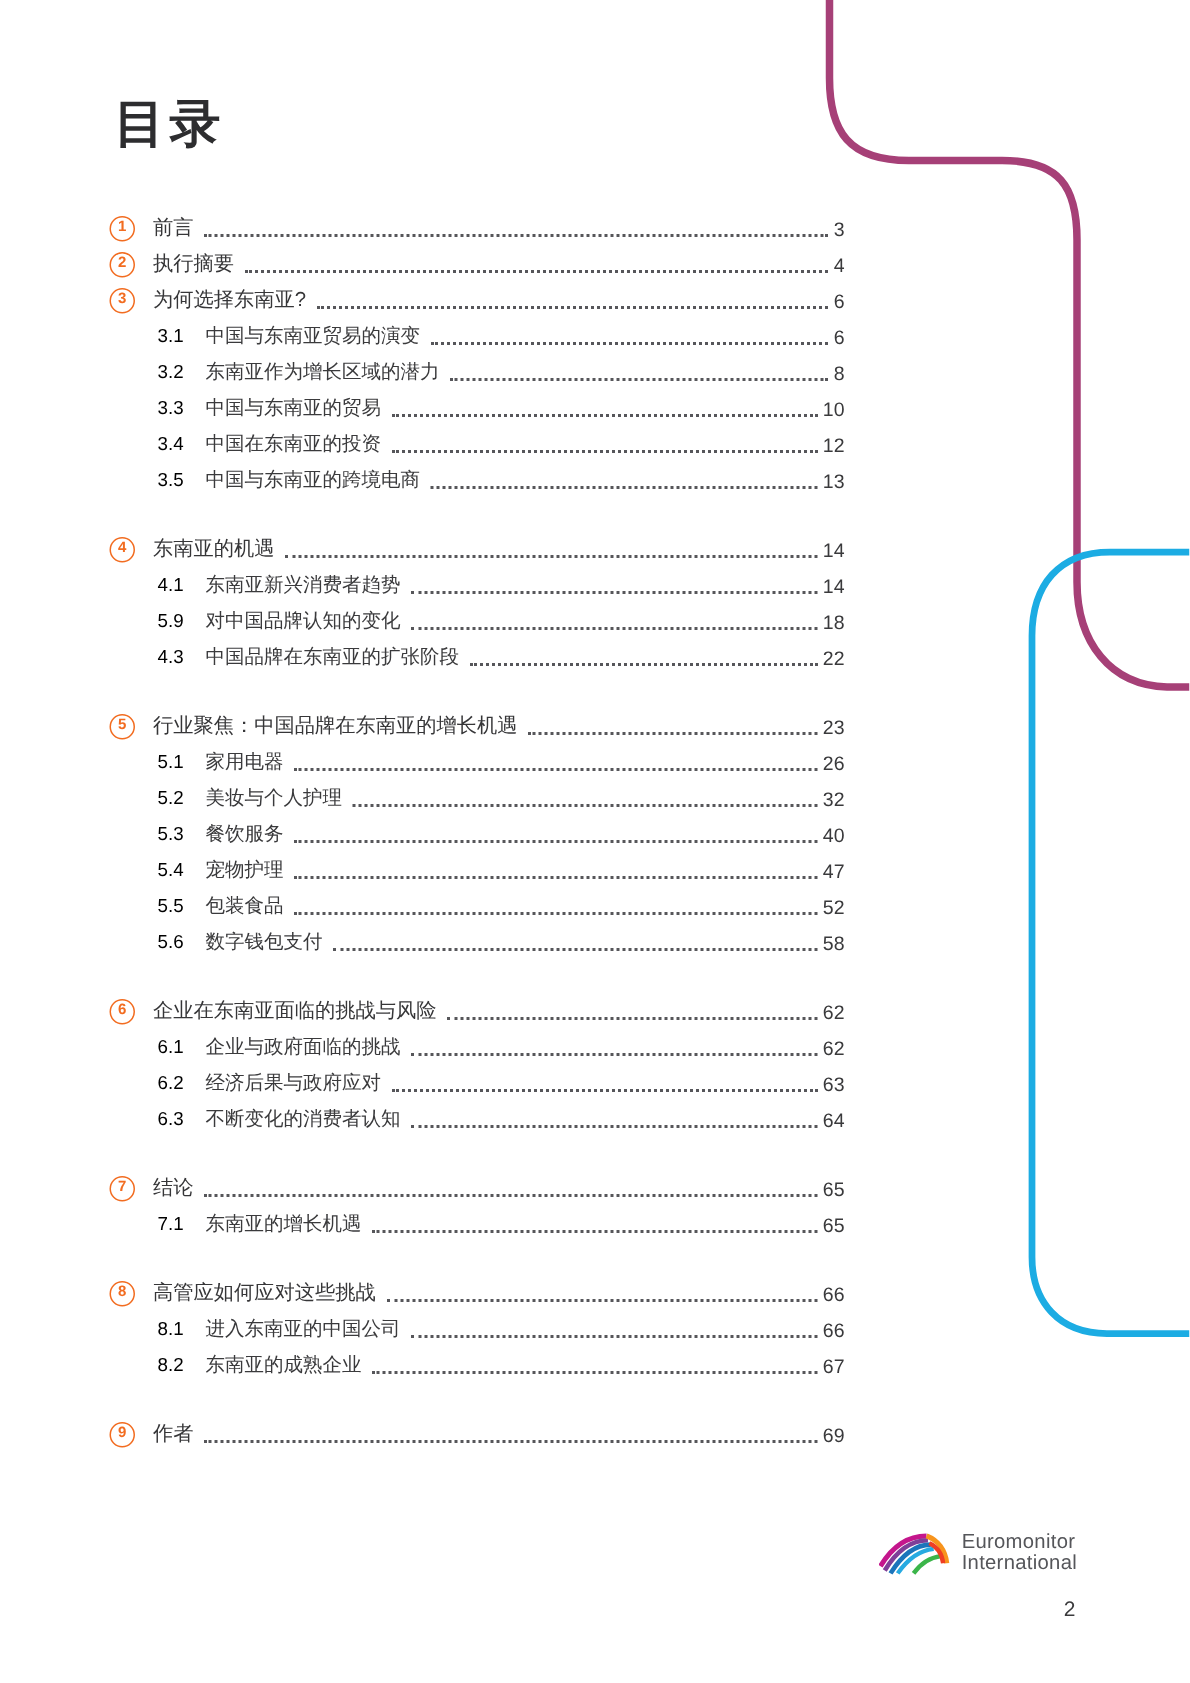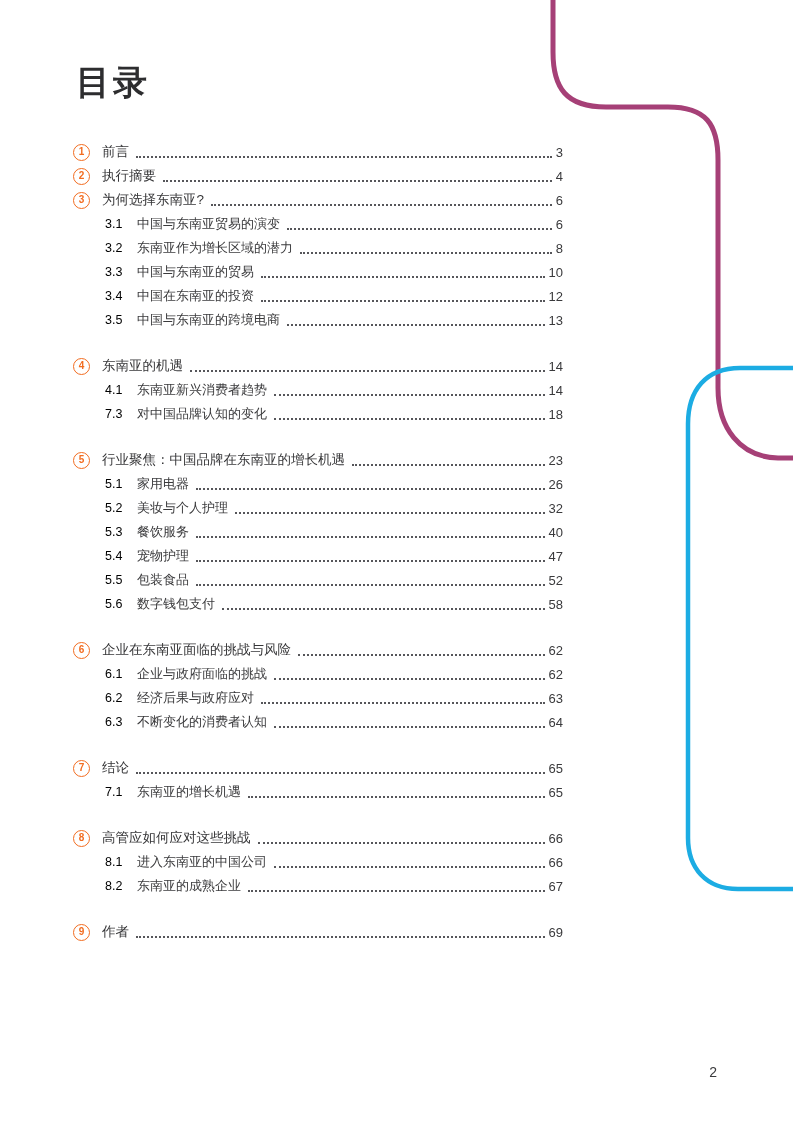--- a/index.html
+++ b/index.html
@@ -148,24 +148,30 @@
           <span class="leader"></span>
           <span class="pnum">14</span>
         </div>
         <div class="row sub">
           <span class="subnum">4.1</span>
           <span class="label">东南亚新兴消费者趋势</span>
           <span class="leader"></span>
           <span class="pnum">14</span>
         </div>
         <div class="row sub">
-          <span class="subnum">7.3</span>
+          <span class="subnum">5.9</span>
           <span class="label">对中国品牌认知的变化</span>
           <span class="leader"></span>
           <span class="pnum">18</span>
+        </div>
+        <div class="row sub">
+          <span class="subnum">4.3</span>
+          <span class="label">中国品牌在东南亚的扩张阶段</span>
+          <span class="leader"></span>
+          <span class="pnum">22</span>
         </div>
       </div>
       <div class="group">
         <div class="row section">
           <span class="badge">5</span>
           <span class="label">行业聚焦：中国品牌在东南亚的增长机遇</span>
           <span class="leader"></span>
           <span class="pnum">23</span>
         </div>
         <div class="row sub">
@@ -268,16 +274,31 @@
       <div class="group">
         <div class="row section">
           <span class="badge">9</span>
           <span class="label">作者</span>
           <span class="leader"></span>
           <span class="pnum">69</span>
         </div>
       </div>
     </div>
 
+  <div class="logo">
+    <svg class="logo-icon" viewBox="0 0 50 31" fill="none" xmlns="http://www.w3.org/2000/svg">
+      <path d="M1 25 C10 10 21 4 33 4" stroke="#c4168c" stroke-width="3.4"></path>
+      <path d="M4 28 C13 13 23 7 34 7" stroke="#7f3f98" stroke-width="3.2"></path>
+      <path d="M8 30 C16 17 25 10 36 10" stroke="#1b75bb" stroke-width="3.2"></path>
+      <path d="M13 30 C20 20 28 14 38 13" stroke="#27aae1" stroke-width="3"></path>
+      <path d="M24 30 C29 23 35 19 43 18" stroke="#3bb54a" stroke-width="3"></path>
+      <path d="M33 4 C41 7 46 14 47 23" stroke="#f7941d" stroke-width="3.6"></path>
+      <path d="M35 9 C41 12 44 17 44.5 23" stroke="#ef3e23" stroke-width="3"></path>
+    </svg>
+    <div class="logo-text">
+      <div>Euromonitor</div>
+      <div>International</div>
+    </div>
+  </div>
 
   <div class="page-number">2</div>
 
 </div>
 
 </body></html>

